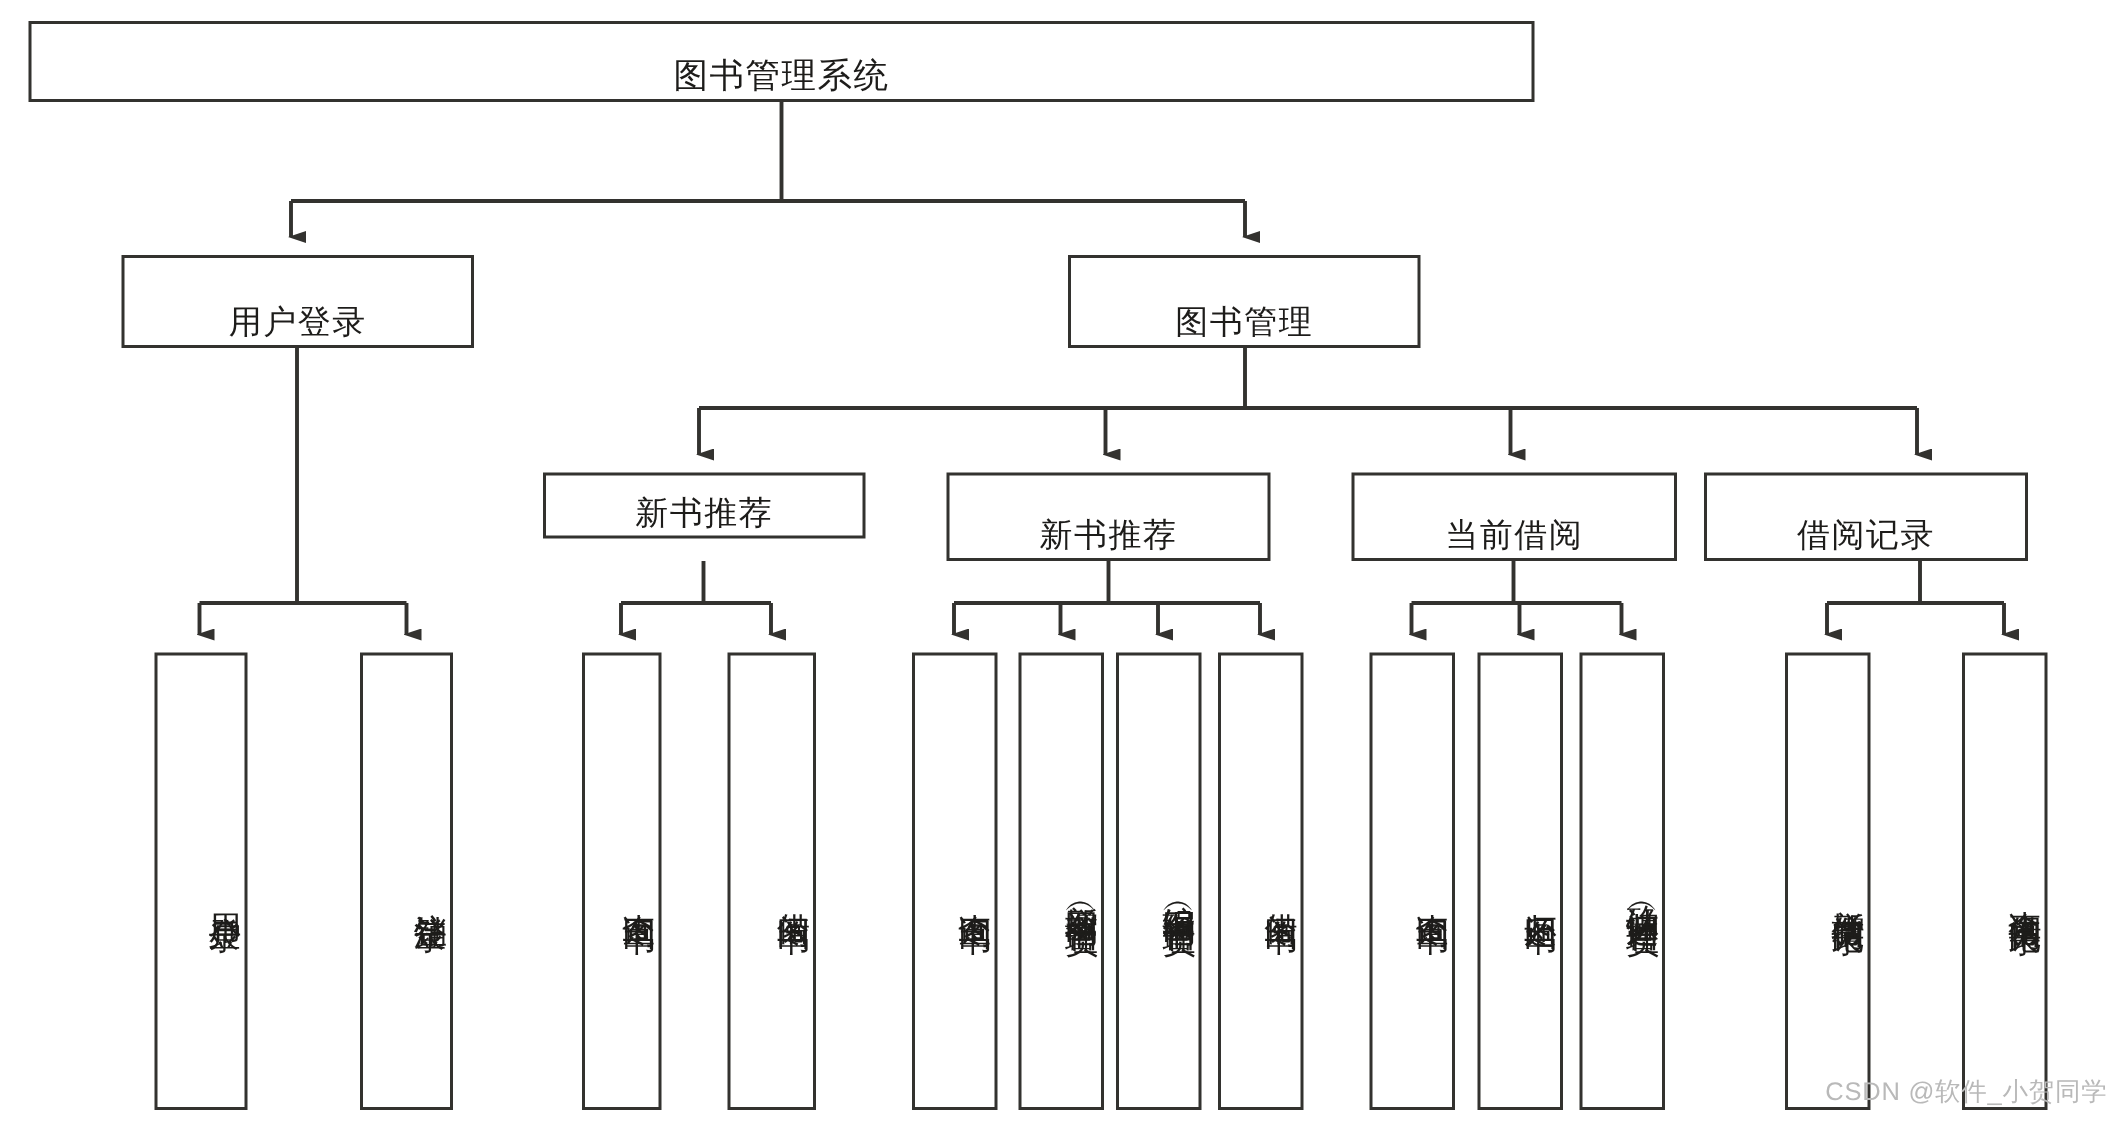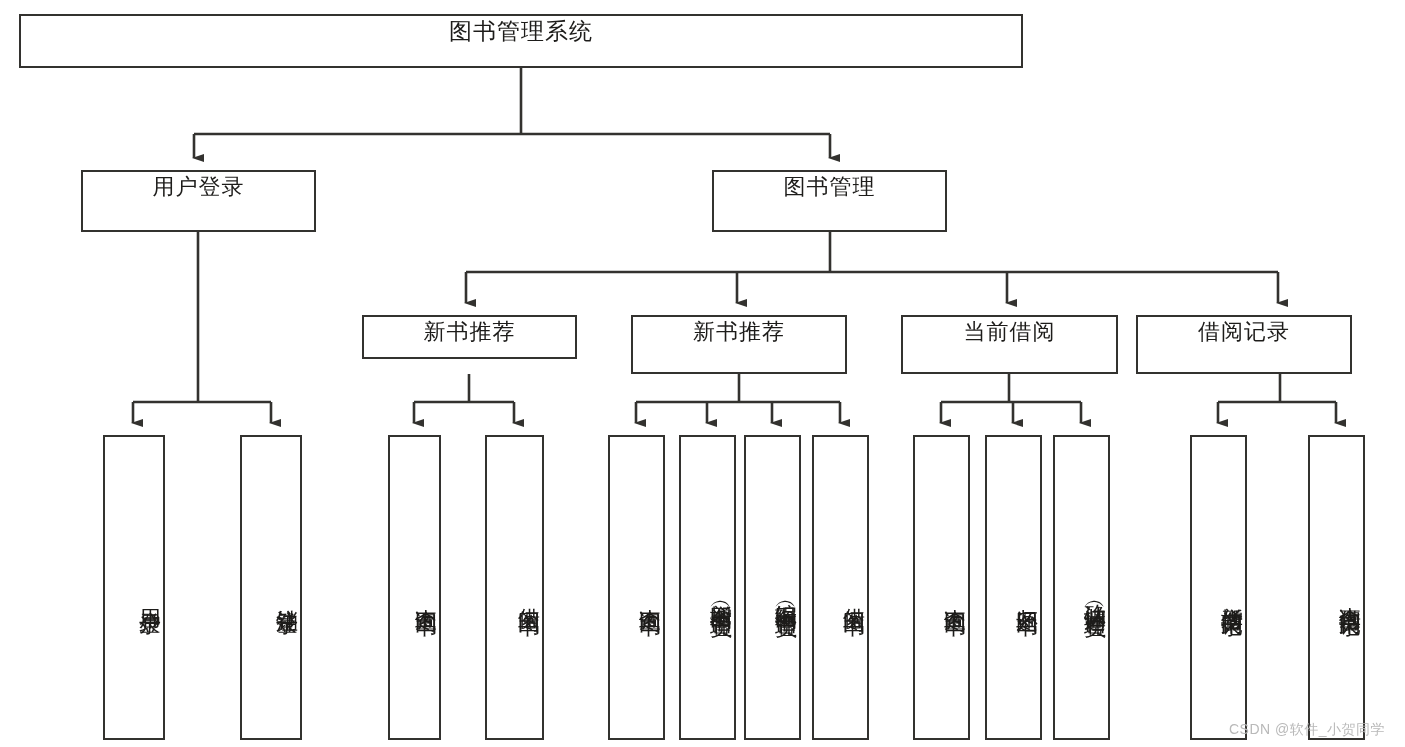--- a/index.html
+++ b/index.html
@@ -16,21 +16,21 @@
     height: 747px;
     background: #ffffff;
     overflow: hidden;
   }
   .node {
     position: absolute;
     box-sizing: border-box;
     border: 2px solid #33322f;
     background: #ffffff;
     display: flex;
-    align-items: flex-start;
+    align-items: flex-end;
     justify-content: center;
     color: #1d1c1a;
   }
   .node.horiz {
     font-size: 22px;
     letter-spacing: 1px;
   }
   .node.vert {
     writing-mode: vertical-rl;
     text-orientation: upright;
@@ -51,23 +51,23 @@
   svg.links {
     position: absolute;
     left: 0;
     top: 0;
     width: 1405px;
     height: 747px;
     pointer-events: none;
   }
   .watermark {
     position: absolute;
-    right: 20px;
+    right: 0;
     bottom: 8px;
-    font-size: 14px;
+    font-size: 17px;
     color: #b9b9b9;
     white-space: nowrap;
     letter-spacing: 0.5px;
     margin-top: 48px;
   }
 </style>
 </head>
 <body>
 
 <div id="canvas">

